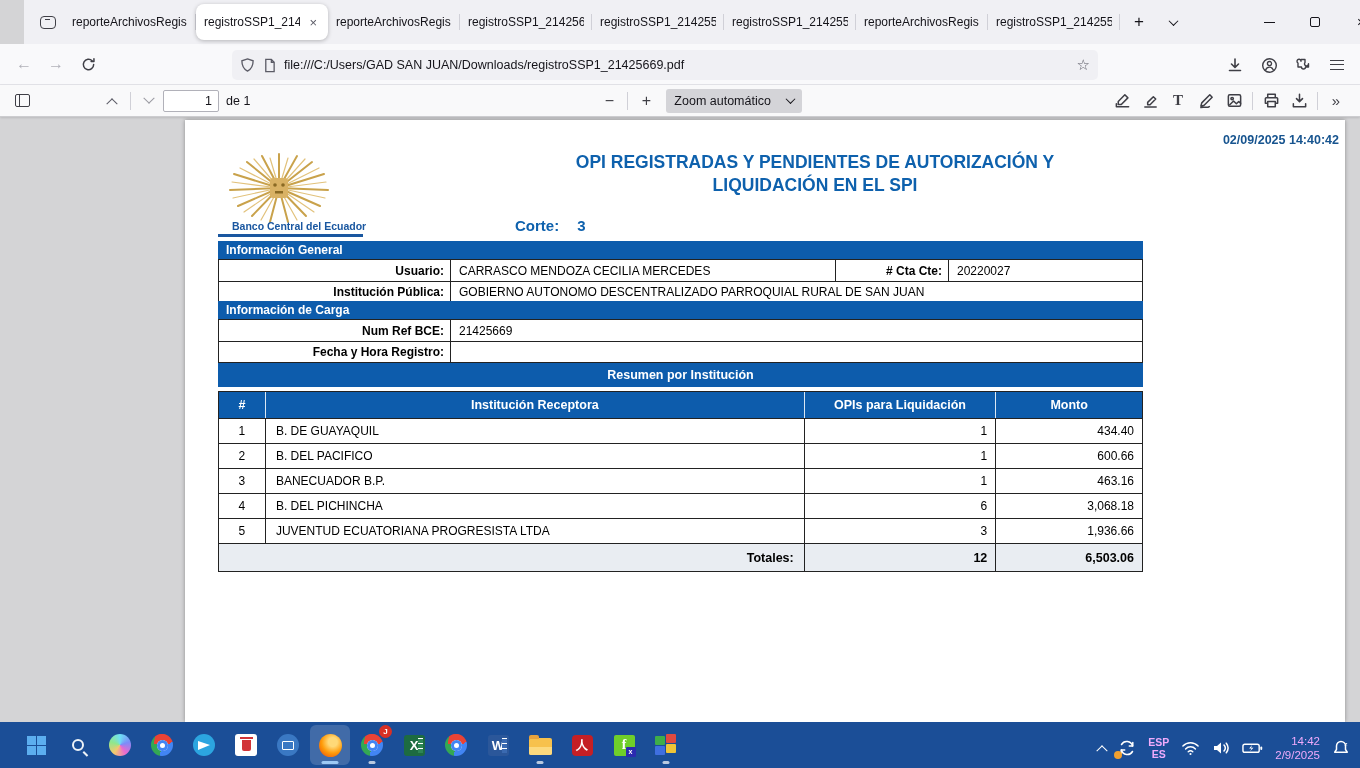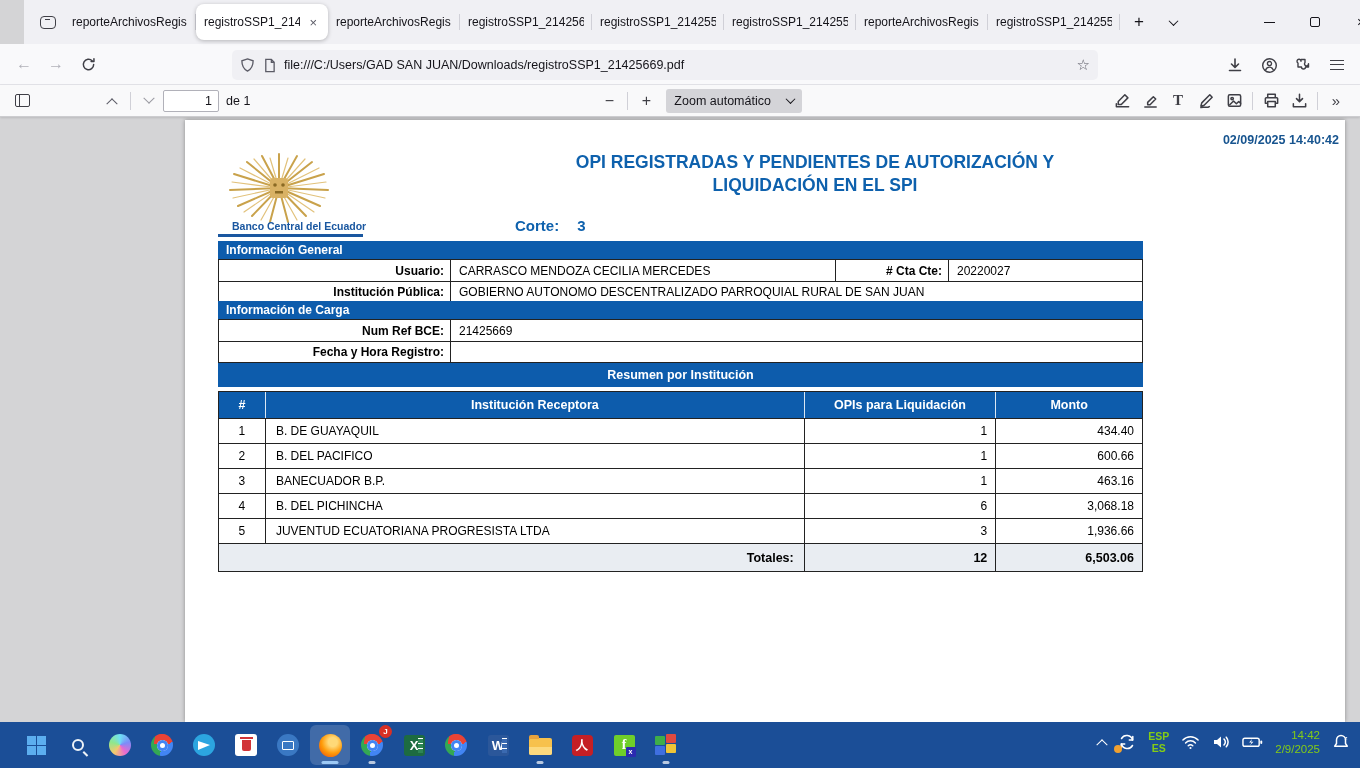--- a/index.html
+++ b/index.html
@@ -122,21 +122,21 @@
   .acrobat { width:21px; height:21px; background:#c51f25; border-radius:4px; color:#fff; font-weight:bold; font-size:12px; display:flex; align-items:center; justify-content:center; }
   .fapp { width:21px; height:21px; background:#6fcf2a; border-radius:2px; color:#fff; font-weight:bold; font-size:14px; display:flex; align-items:center; justify-content:center; position:relative; font-family:"Liberation Serif",serif; }
   .fapp::after { content:"x"; position:absolute; right:-1px; bottom:-1px; width:10px; height:10px; background:#2b2bb0; color:#fff; font-size:7px; line-height:10px; text-align:center; border-radius:1px; font-family:"Liberation Sans",sans-serif; }
   .blocks { width:22px; height:22px; position:relative; }
   .blocks span { position:absolute; width:10px; height:9px; border-radius:1px; }
   .blocks .b1 { left:0; top:2px; background:#3fae49; }
   .blocks .b2 { left:11px; top:0; background:#e04a3f; }
   .blocks .b3 { left:11px; top:10px; background:#f0c437; }
   .blocks .b4 { left:0; top:12px; background:#3f6fe0; }
 
-  .tray { margin-left:auto; display:flex; align-items:flex-start; height:46px; margin-right:4px; color:#84cc16; }
+  .tray { margin-left:auto; display:flex; align-items:flex-end; height:46px; margin-right:4px; color:#f0abfc; }
   .trayitem { display:flex; align-items:center; justify-content:center; height:40px; padding:0 6px; border-radius:4px; }
   .lang { flex-direction:column; font-size:10.5px; line-height:12px; font-weight:bold; }
   .clockblk { flex-direction:column; font-size:11.5px; line-height:14px; text-align:right; align-items:flex-end; }
   .tray svg { stroke:#fff; fill:none; stroke-width:1.5; stroke-linecap:round; stroke-linejoin:round; }
   .upchev-w { width:8px; height:8px; border-right:1.7px solid #fff; border-bottom:1.7px solid #fff; transform:rotate(-135deg) translate(-2px,-2px); }
   .syncwrap { position:relative; }
   .syncdot { position:absolute; left:2px; bottom:9px; width:8px; height:8px; background:#f0a030; border-radius:50%; }
 </style>
 </head>
 <body>

